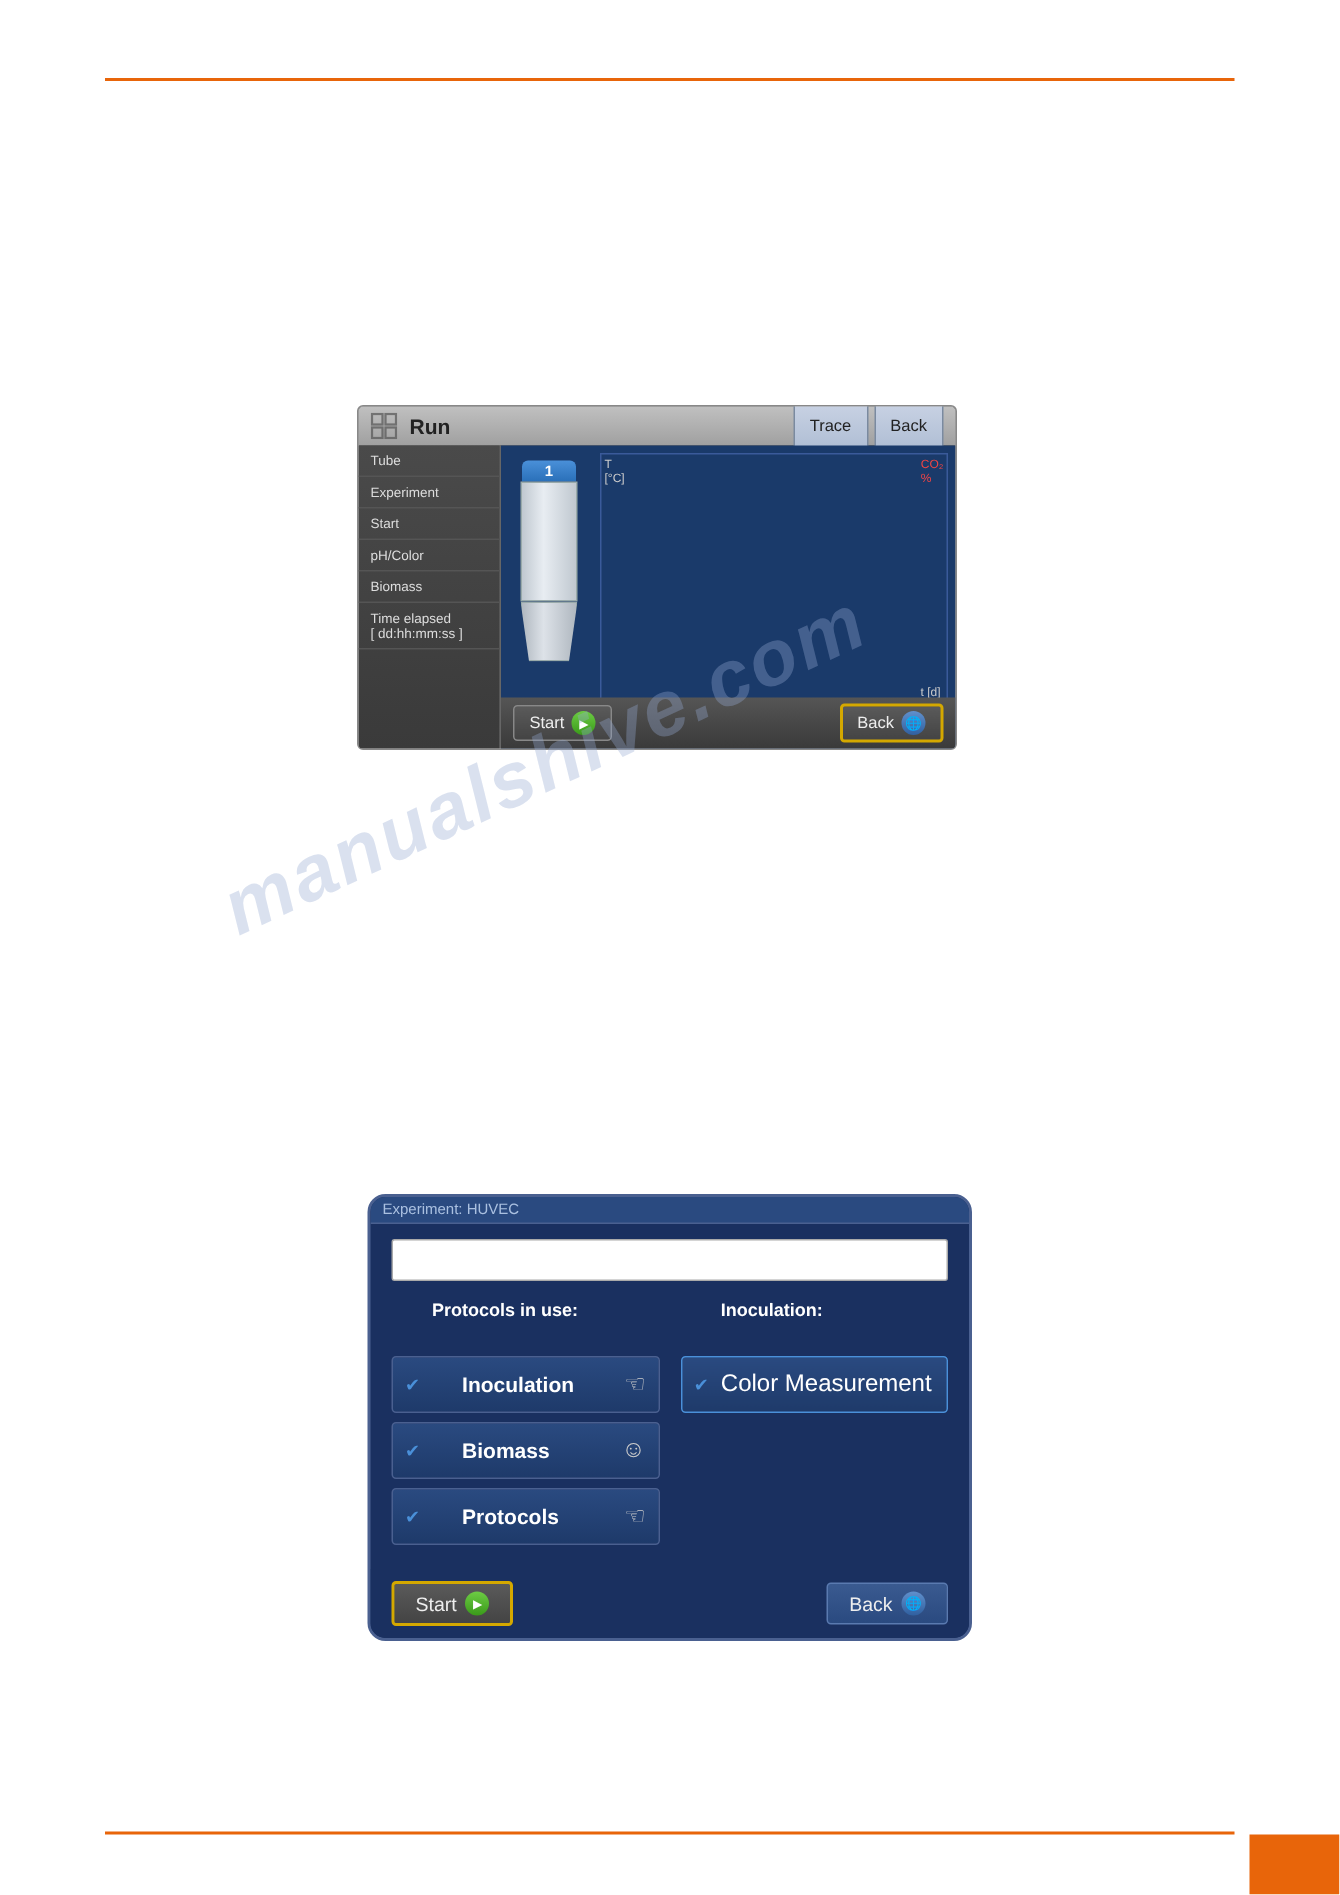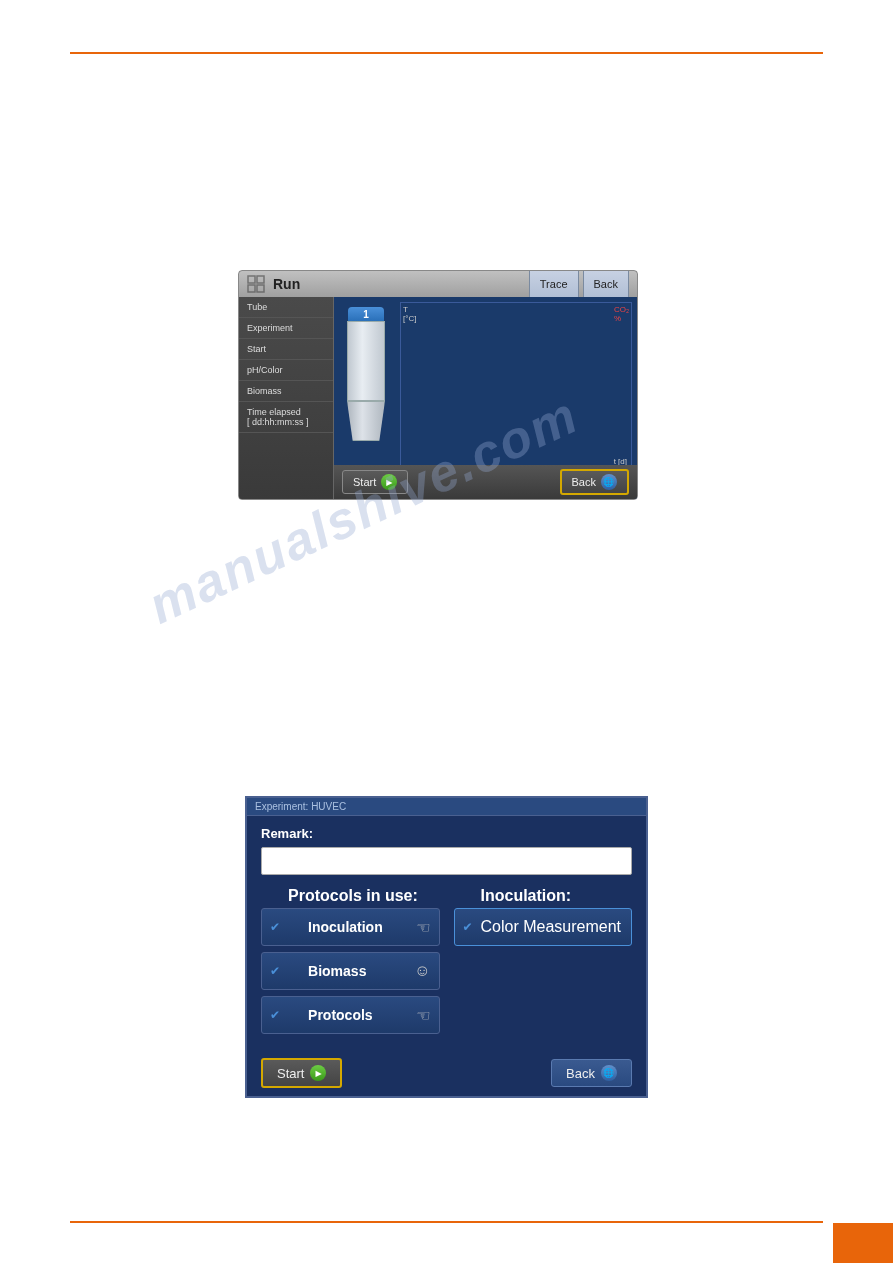--- a/index.html
+++ b/index.html
@@ -300,21 +300,21 @@
     }
 
     
     .experiment-panel {
       position: absolute;
       top: 796px;
       left: 245px;
       width: 403px;
       background: #1a3060;
       border: 2px solid #4a6090;
-      border-radius: 0;
+      border-radius: 12px;
       overflow: hidden;
     }
 
     .exp-header {
       background: #2a4a80;
       padding: 3px 8px;
       font-size: 10px;
       color: #aac0e0;
       border-bottom: 1px solid #4a6090;
     }
@@ -346,24 +346,24 @@
 
     .protocols-col {
       flex: 1;
     }
 
     .measurements-col {
       flex: 1;
     }
 
     .section-title {
-      font-size: 16px;
+      font-size: 12px;
       font-weight: bold;
       color: white;
-      margin-bottom: 3px;
+      margin-bottom: 24px;
       padding-left: 27px;
     }
 
     .protocol-item {
       display: flex;
       align-items: center;
       background: linear-gradient(180deg, #2a4a80 0%, #1e3a6a 100%);
       border: 1px solid #4a6090;
       border-radius: 3px;
       padding: 5px 8px;
@@ -537,21 +537,20 @@
     </div>
   </div>
 </div>
 
 <div class="experiment-panel">
 
   <div class="exp-header">Experiment: HUVEC</div>
 
   <div class="exp-body">
     
-    <div class="remark-label">Remark:</div>
     <input class="remark-input" type="text" placeholder="" style="">
 
     
     <div class="protocols-section">
 
       <div class="protocols-col">
         <div class="section-title">Protocols in use:</div>
 
         <div class="protocol-item">
           <span class="protocol-check">✔</span>

